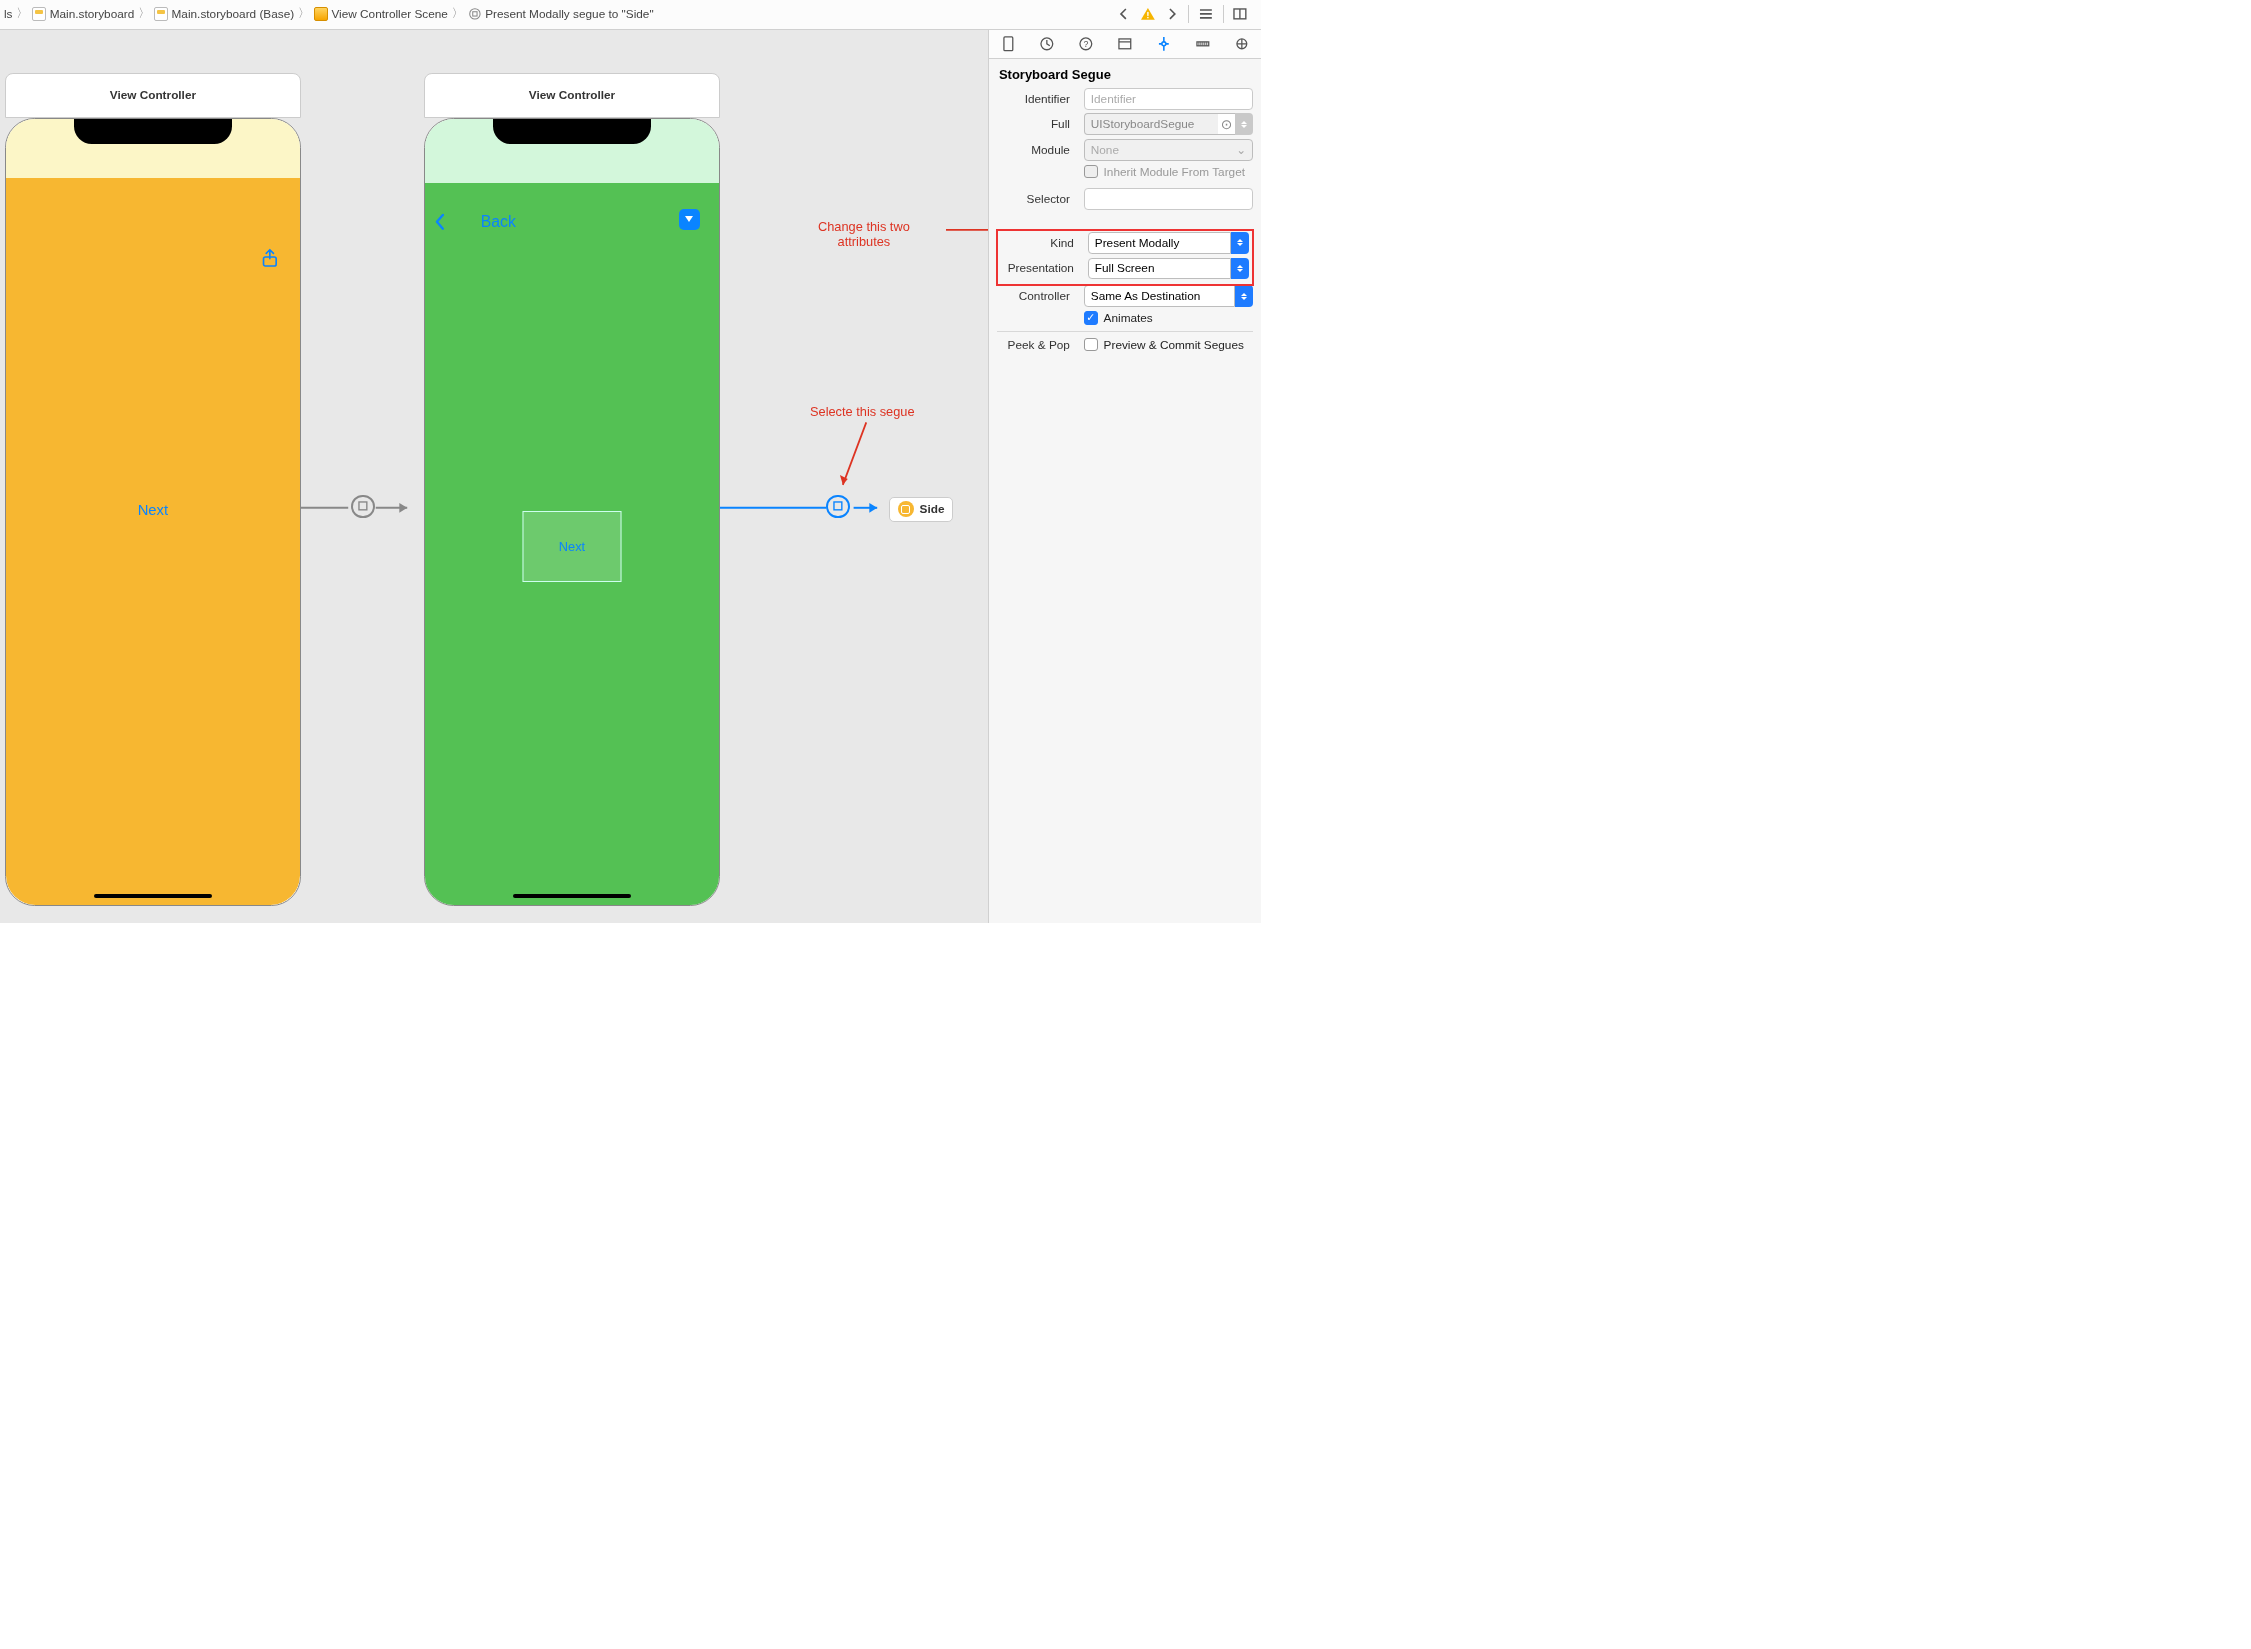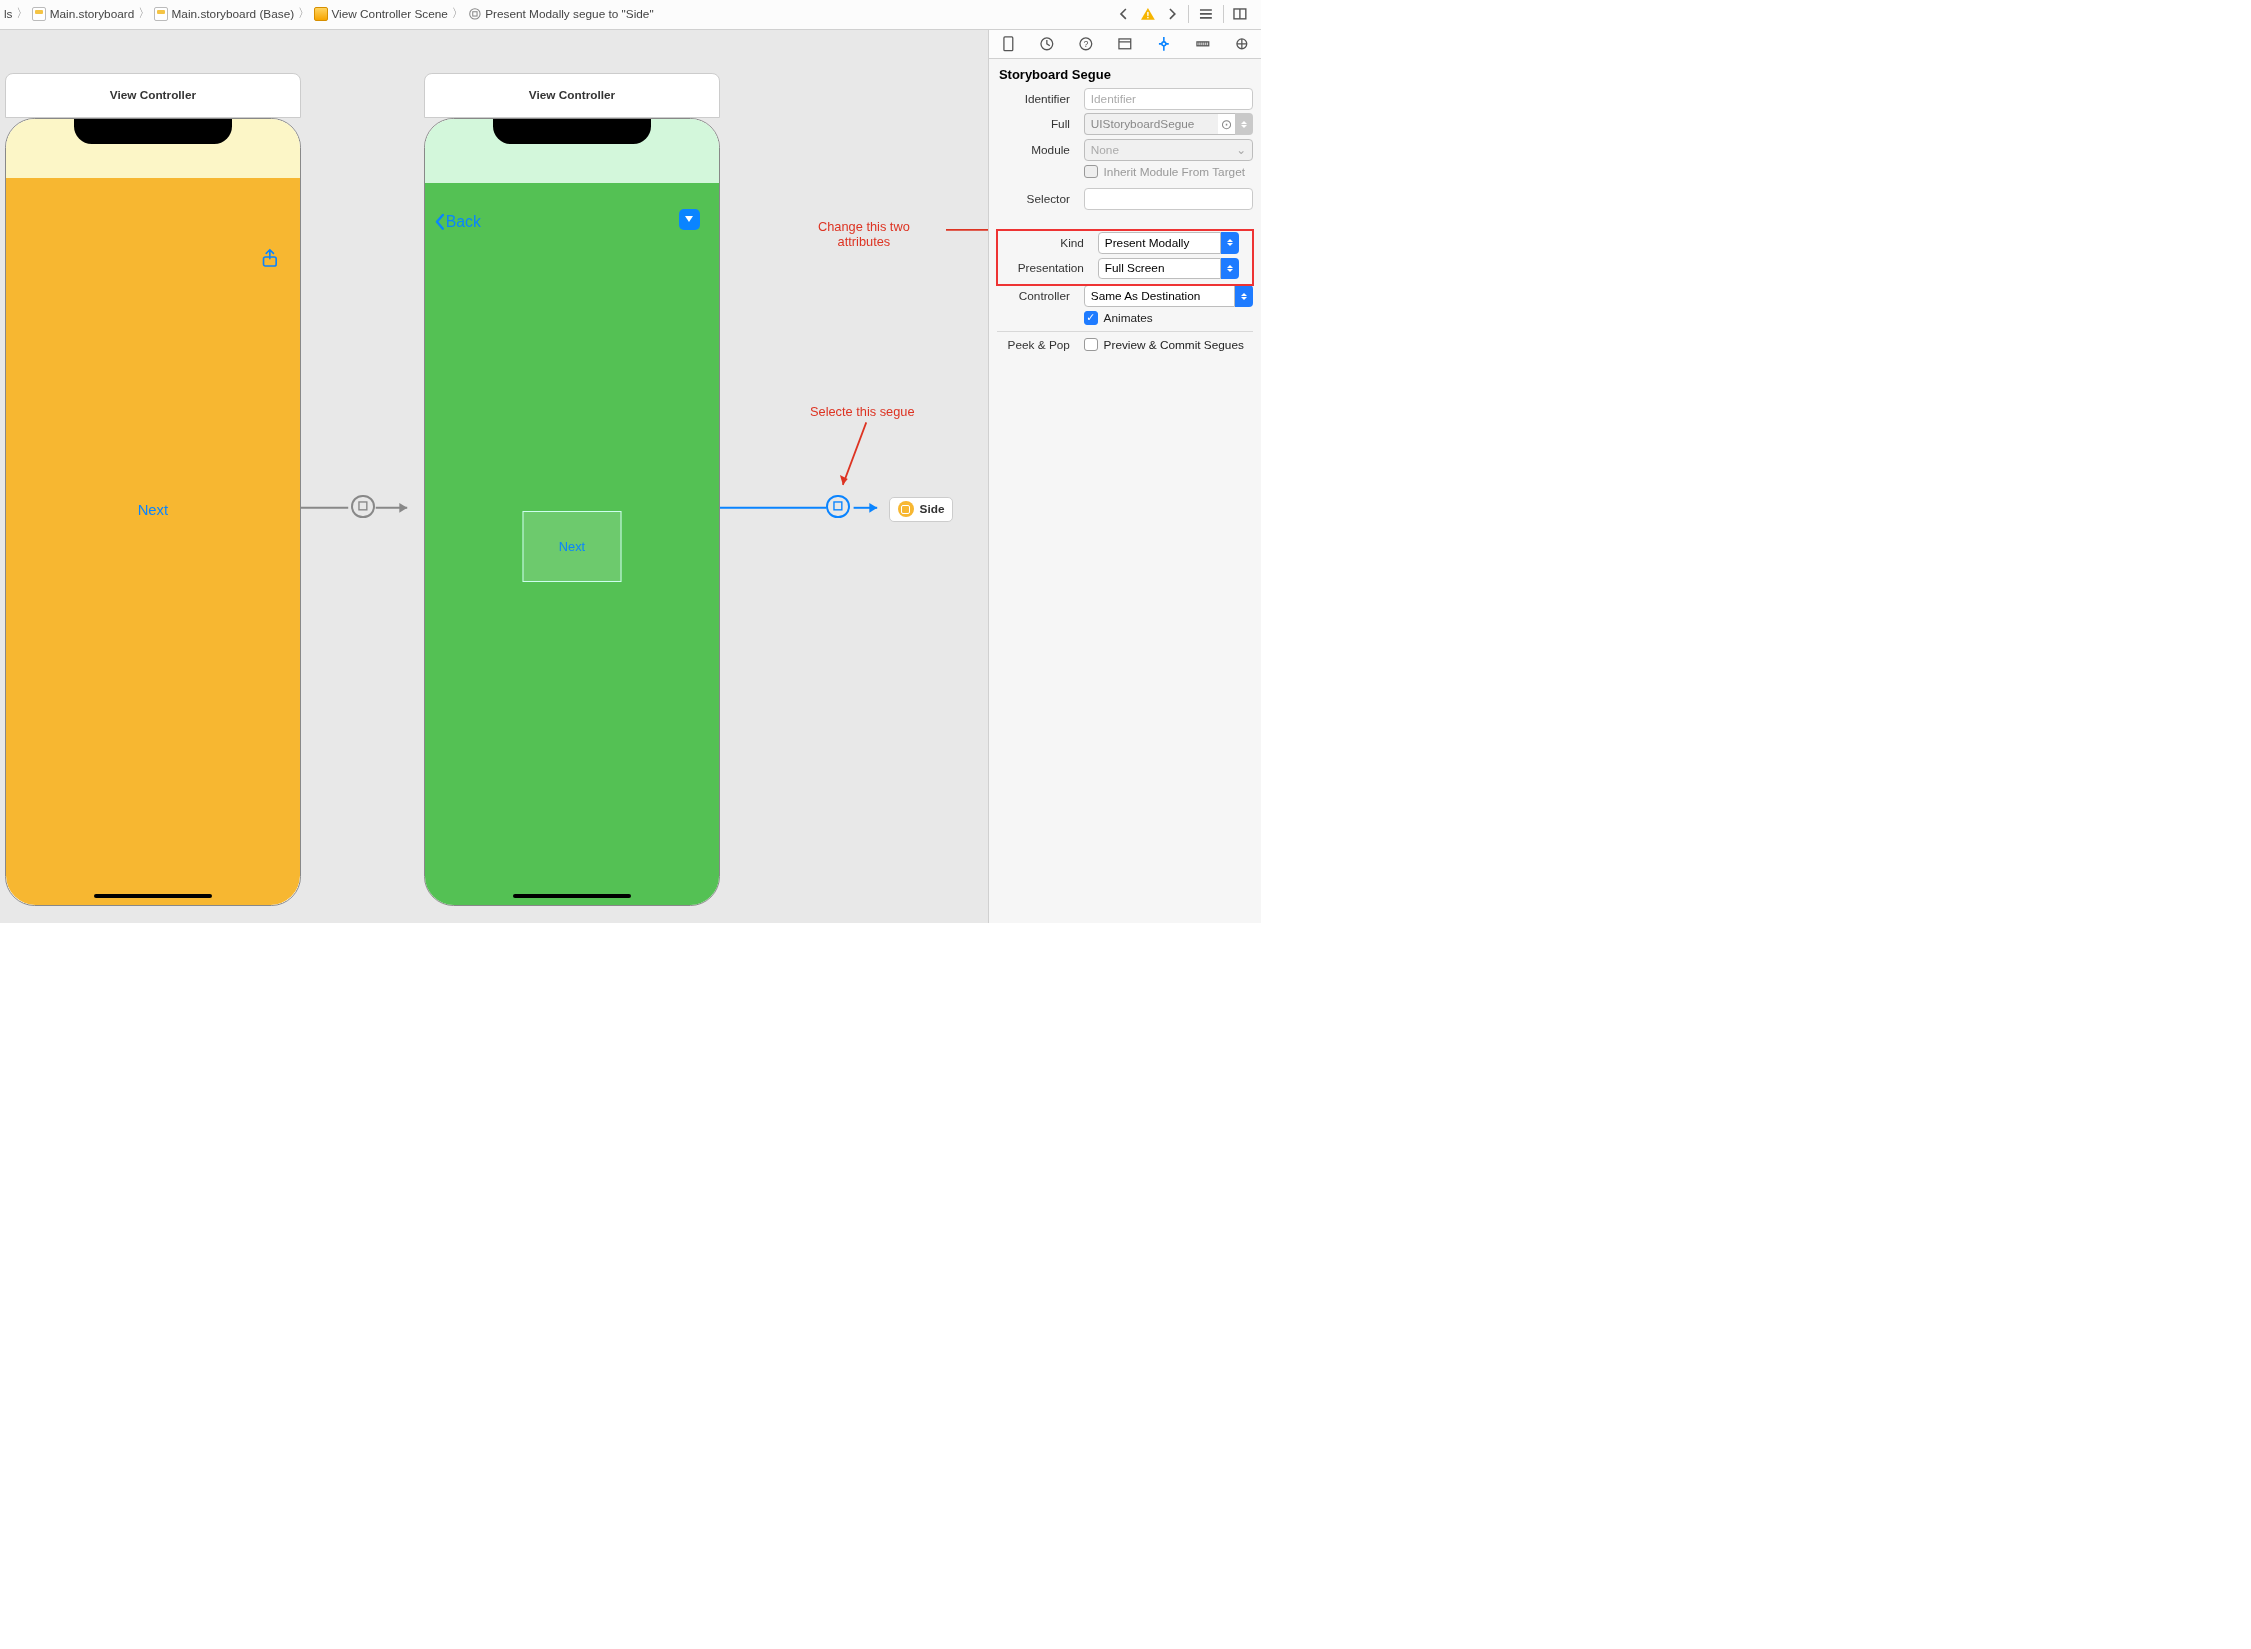--- a/index.html
+++ b/index.html
@@ -57,21 +57,21 @@
   .class-row .sel { border-right:none; }
   .class-row .clear-btn { width:17.7px; height:21.7px; display:flex; align-items:center; justify-content:center; color:#888; border-top:1px solid #bdbdbd; border-bottom:1px solid #bdbdbd; background:#fff; font-size:13.8px; }
 
   .chk { width:13.8px; height:13.8px; border:1px solid #999; border-radius:3px; display:inline-flex; align-items:center; justify-content:center; background:#fff; }
   .chk.checked { background:#1e7bff; border-color:#1e7bff; }
   .chk.checked::after { content:"✓"; color:#fff; font-size:10.8px; line-height:1; }
   .chk.disabled { background:#eee; }
 
   .insp-sep { border:none; border-top:1px solid #d8d8d8; margin:5.9px 0; }
 
-  .red-box { outline:2px solid #e33; outline-offset:-1px; padding:2px 14px;margin-top:20px; }
+  .red-box { outline:2px solid #e33; outline-offset:-1px; padding:2px 4px;margin-top:20px; }
 
   
   .scene {
     position:absolute; width:296px;
     background:transparent;
   }
   .scene-title {
     height:45px; background:#fff; border:1px solid #ccc; border-radius:7.9px 7.9px 0 0;
     display:flex; align-items:center; justify-content:center; font-size:11.8px; font-weight:600; color:#343434;
     margin-bottom:0;
@@ -92,21 +92,21 @@
   
   .vc1-top { height:158px; background:#fcf6c7; }
   .vc1-main { position:absolute; top:59px; left:0; right:0; bottom:0; background:#f7b731; border-radius:0 0 29.6px 29.6px; }
   .share-icon { position:absolute; top:128px; right:19.7px; color:#0a84ff; }
   .share-icon svg { width:21.7px; height:21.7px; }
   .next-lbl { position:absolute; left:0; right:0; top:50%; text-align:center; color:#0a84ff; font-size:14.8px; transform:translateY(-9.9px); }
 
   
   .vc2-top { height:64px; background:#d3f7db; position:relative; z-index:2; }
   .vc2-main { position:absolute; top:64px; left:0; right:0; bottom:0; background:#54c154; }
-  .back-btn { position:absolute; left:9.9px; top:140px; color:#0a84ff; font-size:15.8px; display:flex; align-items:center; z-index:5; }
+  .back-btn { position:absolute; left:9.9px; top:140px; color:#0a84ff; font-size:15.8px; display:flex; align-items:center; z-index:5;gap:35px; }
   .dl-icon { position:absolute; right:19.7px; top:136px; width:21.7px; height:21.7px; background:#0a84ff; border-radius:4.9px; display:flex; align-items:center; justify-content:center; z-index:5; }
   .dl-icon::after { content:""; width:0; height:0; border-left:4.9px solid transparent; border-right:4.9px solid transparent; border-top:6.9px solid #fff; }
   .container-view {
     position:absolute; left:50%; transform:translateX(-50%);
     top:438px; width:99px; height:71px; border:1px solid #cfe; background:rgba(255,255,255,0.15);
     display:flex; align-items:center; justify-content:center; color:#0a84ff; font-size:12.8px;
   }
 
   
   .side-vc {

